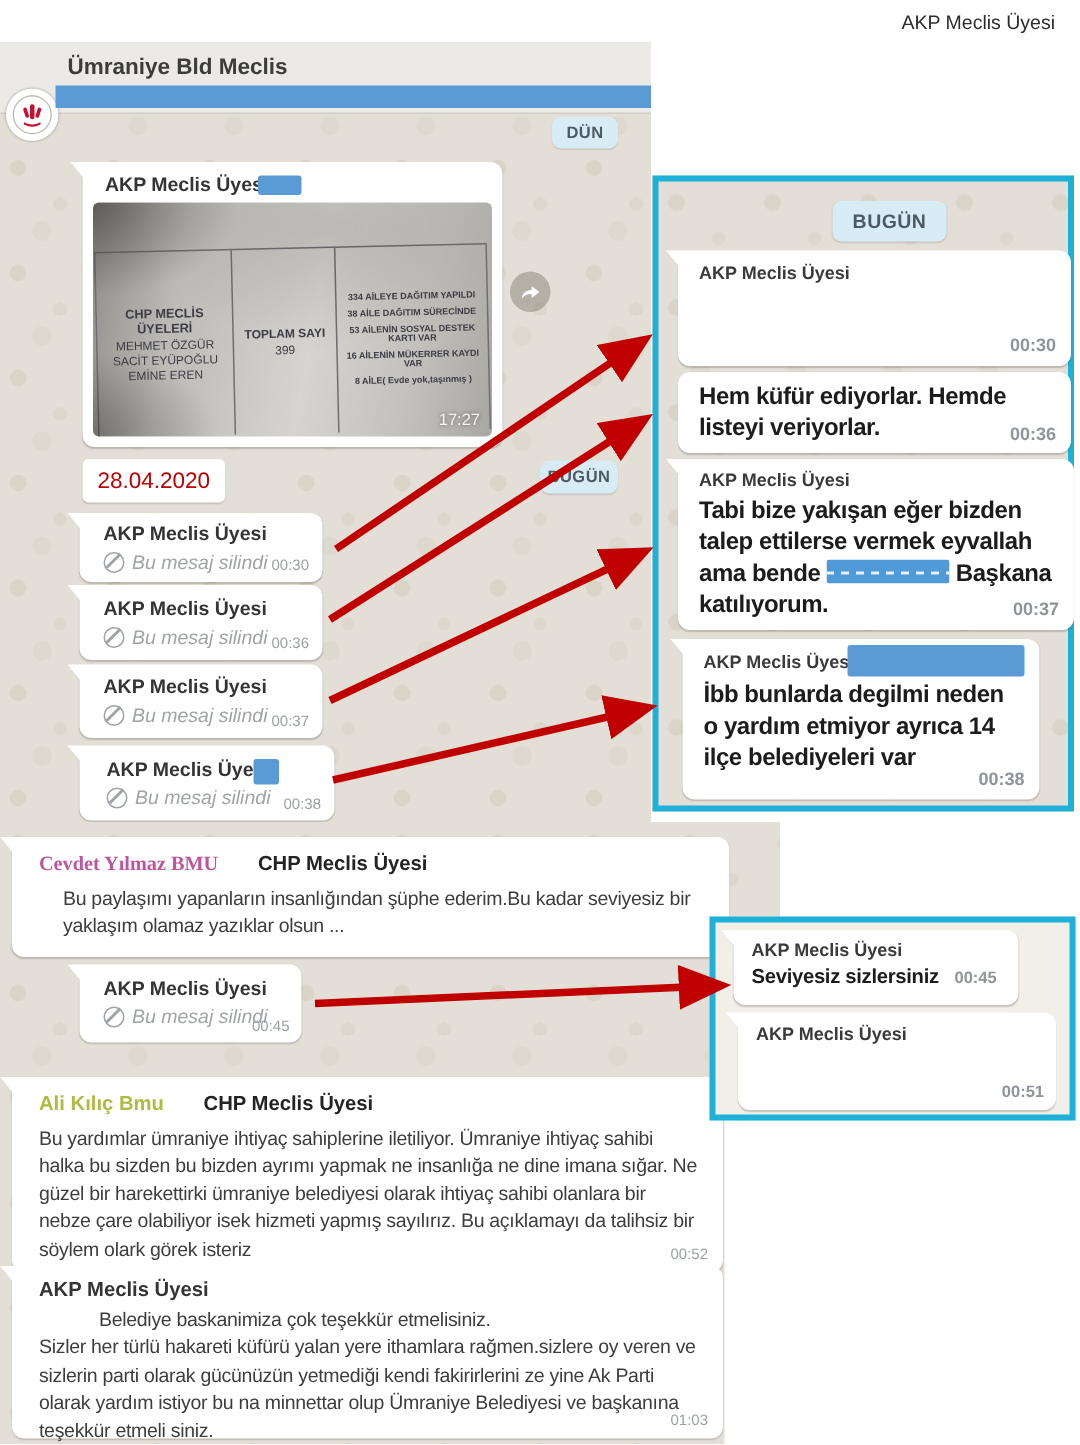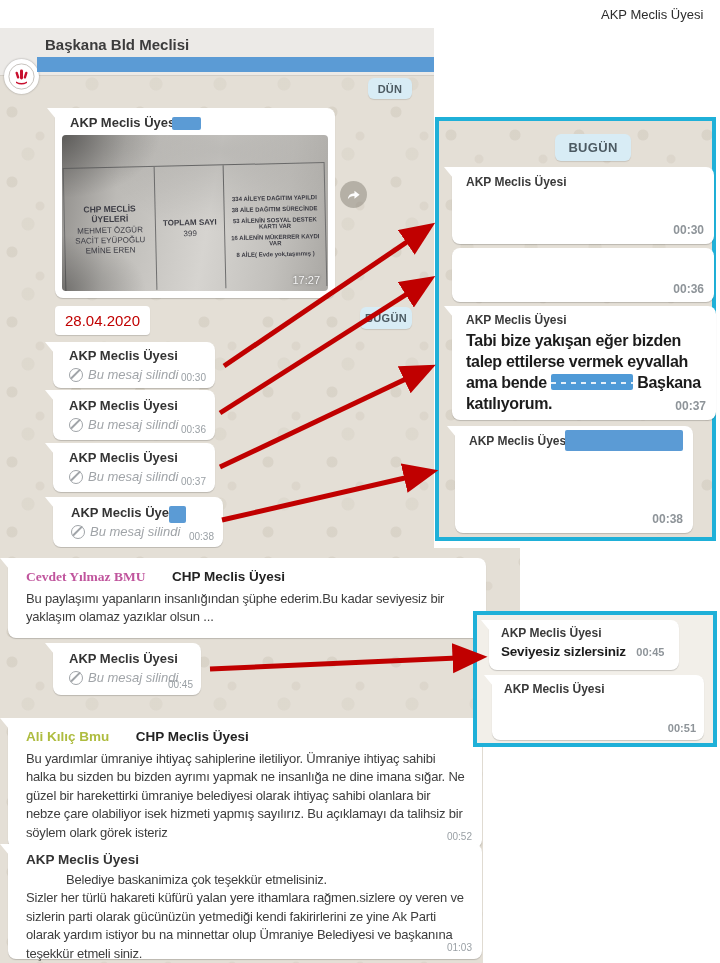--- a/index.html
+++ b/index.html
@@ -90,21 +90,21 @@
         <svg width="27" height="27" viewBox="0 0 27 27">
           <circle cx="13.5" cy="13.5" r="12.6" fill="#fff" stroke="#b9b4ad" stroke-width="0.8"></circle>
           <g fill="#c8102e">
             <rect x="12" y="6.5" width="3" height="10" rx="1.4"></rect>
             <rect x="8.2" y="8.6" width="2.4" height="7" rx="1.2" transform="rotate(-18 9.4 12.1)"></rect>
             <rect x="16.4" y="8.6" width="2.4" height="7" rx="1.2" transform="rotate(18 17.6 12.1)"></rect>
             <path d="M8 18.5 Q13.5 21.5 19 18.5 L19 20 Q13.5 23 8 20 Z"></path>
           </g>
         </svg>
       </div>
-      <div class="abs wa-title" style="left:45px;top:8px;">Başkana Bld Meclisi</div>
+      <div class="abs wa-title" style="left:45px;top:8px;">Ümraniye Bld Meclis</div>
       <div class="abs censor" style="left:37px;top:29px;width:397px;height:15px;"></div>
     </div>
 
     <div class="chip" style="left:368px;top:50px;width:44px;height:21px;">DÜN</div>
 
     <div class="bubble tail" style="left:55px;top:80px;width:280px;height:190px;">
       <div class="sender" style="position:absolute;left:15px;top:7px;font-size:13px;">AKP Meclis Üyesi</div>
       <div class="abs censor" style="left:117px;top:9px;width:29px;height:13px;border-radius:2px;"></div>
       <div class="photo">
         <div class="ptable">
@@ -179,21 +179,21 @@
   </div>
 
   <div class="abs chatbg" style="left:0;top:548px;width:520px;height:100px;"></div>
   <div class="abs chatbg" style="left:0;top:648px;width:483px;height:315px;"></div>
 
   <div class="bubble tail" style="left:8px;top:558px;width:478px;height:80px;padding:9px 14px 0 18px;box-sizing:border-box;z-index:3;">
     <div>
       <span class="name-role" style="color:#c0559d;font-family:Liberation Serif, serif;">Cevdet Yılmaz BMU</span>
       <span class="name-role" style="color:#232323;margin-left:22px;">CHP Meclis Üyesi</span>
     </div>
-    <div class="long-text" style="margin-top:5px;">Bu paylaşımı yapanların insanlığından şüphe ederim.Bu kadar seviyesiz bir yaklaşım olamaz yazıklar olsun ...</div>
+    <div class="long-text" style="margin-top:5px;margin-left:16px;">Bu paylaşımı yapanların insanlığından şüphe ederim.Bu kadar seviyesiz bir yaklaşım olamaz yazıklar olsun ...</div>
   </div>
 
   <div class="bubble tail" style="left:53px;top:643px;width:148px;height:52px;padding:8px 10px 0 16px;box-sizing:border-box;z-index:3;">
     <div class="sender" style="font-size:13px;">AKP Meclis Üyesi</div>
     <div class="del-row">
         <span class="no-icon"></span>
       <span class="del-text">Bu mesaj silindi</span>
       </div>
     <span class="time" style="right:8px;bottom:5px;">00:45</span>
   </div>
@@ -216,34 +216,36 @@
 
   <div class="callout chatbg" style="left:435px;top:117px;width:281px;height:424px;">
     <div class="chip" style="left:116px;top:13px;width:76px;height:27px;font-size:13px;">BUGÜN</div>
 
     <div class="bubble tail" style="left:13px;top:46px;width:262px;height:77px;padding:8px 12px 0 14px;box-sizing:border-box;">
       <div class="co-sender">AKP Meclis Üyesi</div>
       <span class="co-time" style="right:10px;bottom:7px;">00:30</span>
     </div>
 
     <div class="bubble" style="left:13px;top:127px;width:262px;height:54px;padding:6px 12px 0 14px;box-sizing:border-box;">
+      <div class="co-text">Hem küfür ediyorlar. Hemde listeyi veriyorlar.</div>
       <span class="co-time" style="right:10px;bottom:6px;">00:36</span>
     </div>
 
     <div class="bubble tail" style="left:13px;top:185px;width:264px;height:114px;padding:7px 12px 0 14px;box-sizing:border-box;">
       <div class="co-sender">AKP Meclis Üyesi</div>
       <div class="co-text" style="margin-top:3px;"><span>Tabi bize yakışan eğer bizden talep ettilerse vermek eyvallah ama bende</span>
         <span class="censor-dash" style="display:inline-block;width:82px;height:16px;border-radius:2px;vertical-align:-2px;"></span>
         <span>Başkana katılıyorum.</span></div>
       <span class="co-time" style="right:10px;bottom:7px;">00:37</span>
     </div>
 
     <div class="bubble tail" style="left:16px;top:305px;width:238px;height:107px;padding:8px 12px 0 14px;box-sizing:border-box;">
       <div class="co-sender">AKP Meclis Üyesi</div>
       <div class="abs censor" style="left:110px;top:4px;width:118px;height:21px;border-radius:2px;"></div>
+      <div class="co-text" style="margin-top:5px;">İbb bunlarda degilmi neden o yardım etmiyor ayrıca 14 ilçe belediyeleri var</div>
       <span class="co-time" style="right:10px;bottom:7px;">00:38</span>
     </div>
   </div>
 
   <div class="callout" style="left:473px;top:611px;width:244px;height:136px;background:#f2efe9;">
     <div class="bubble tail" style="left:12px;top:5px;width:190px;height:50px;padding:6px 8px 0 12px;box-sizing:border-box;">
       <div class="co-sender">AKP Meclis Üyesi</div>
       <div style="white-space:nowrap;margin-top:2px;"><span class="co-text" style="font-size:13.5px;letter-spacing:-0.2px;">Seviyesiz sizlersiniz</span>
         <span style="color:#8e9499;font-size:11px;font-weight:600;margin-left:6px;">00:45</span></div>
     </div>

